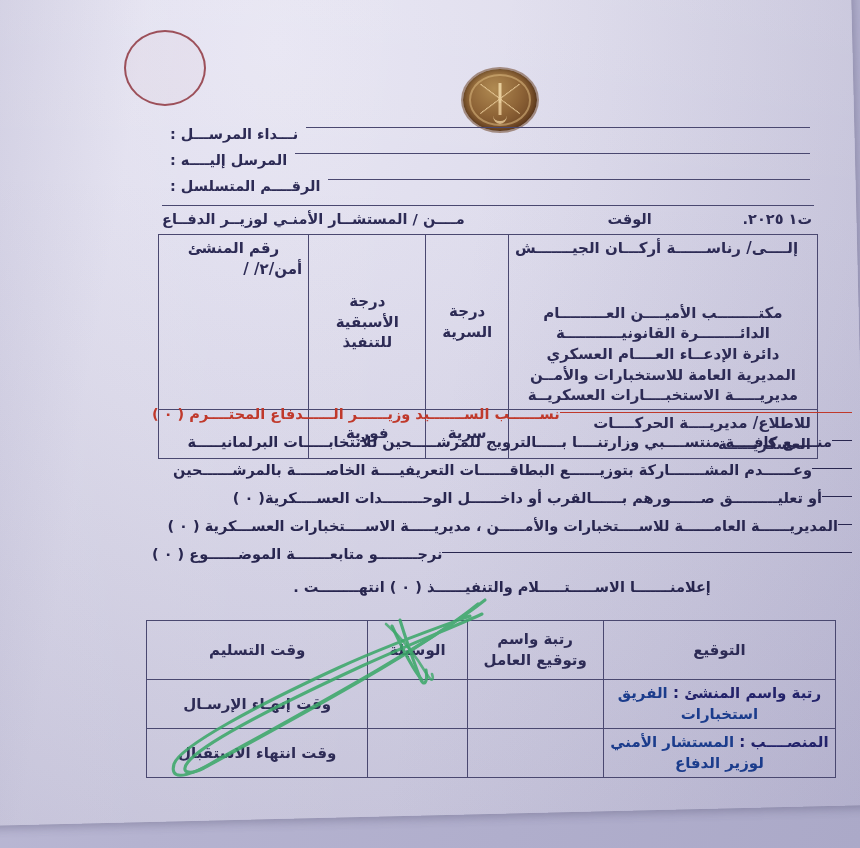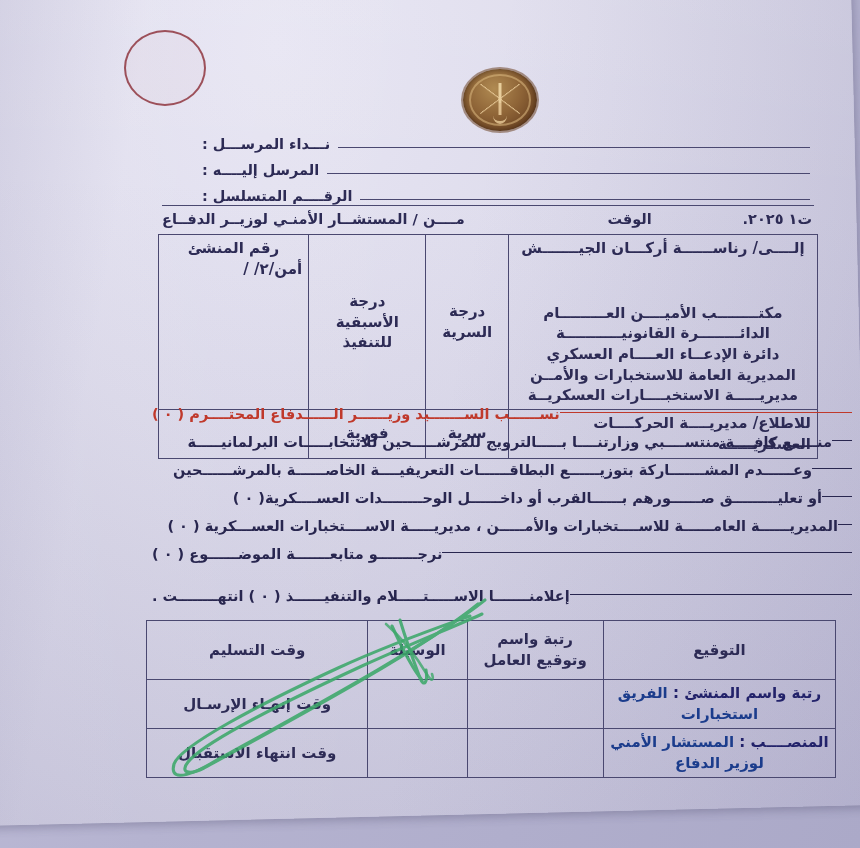--- a/index.html
+++ b/index.html
@@ -81,21 +81,21 @@
   
   #stamp{
     left:54px; top:-34px; width:78px; height:72px;
     border:2.2px solid rgba(128,24,32,0.72);
     border-radius:50%;
     background:rgba(150,40,48,0.025);
   }
 
   
   .hdr-line{
-    height:26px; display:flex; align-items:flex-end;margin-left:32px;
+    height:26px; display:flex; 
   }
   .hdr-label{
     font-size:14.5px;font-weight:bold;color:#2d2b55;white-space:nowrap;
     letter-spacing:0.2px;
   }
   .hdr-rule{
     flex:1;border-bottom:1.4px solid #4a4870;margin:0 0 4px 8px;height:1px;
   }
 
   
@@ -181,21 +181,21 @@
         <div style="flex:1.1 1 auto;"></div>
         <div class="strip-text" style="flex:0 0 auto;">مــــن / المستشــار الأمنـي لوزيــر الدفــاع</div>
       </div>
     </div>
 
     <div class="abs" style="left:88px;top:170px;">
       <table class="doc" style="width:660px;">
         <tbody>
             <tr>
           <td style="width:320px;height:108px;">
-            <div style="text-align:center;">إلــــى/ رناســــــة أركـــان الجيـــــــش</div>
+            <div style="text-align:left;">إلــــى/ رناســــــة أركـــان الجيـــــــش</div>
             <div style="text-align:center;margin-top:44px;">مكتــــــــب الأميــــن العـــــــــام</div>
             <div style="text-align:center;">الدائــــــــرة القانونيـــــــــــة</div>
             <div style="text-align:center;">دائرة الإدعــاء العــــام العسكري</div>
             <div style="text-align:center;">المديرية العامة للاستخبارات والأمــن</div>
             <div style="text-align:center;">مديريـــــة الاستخبــــارات العسكريــة</div>
           </td>
           <td style="width:72px;" class="ctr">
             <span>درجة السرية</span>
           </td>
           <td style="width:110px;" class="ctr">
@@ -243,21 +243,21 @@
       <div class="body-line" style="top:112px;">
         <div class="grow" style="max-width:14px;"></div>
         <div class="txt">المديريــــــة العامــــــة للاســــتخبارات والأمـــــن ، مديريـــــة الاســــتخبارات العســـكرية ( ٠ )</div>
       </div>
 
       <div class="body-line" style="top:140px;">
         <div class="grow"></div>
         <div class="txt">نرجــــــــو متابعـــــــة الموضــــــوع ( ٠ )</div>
       </div>
 
-      <div class="body-line" style="top:182px;">
+      <div class="body-line" style="top:168px;flex-direction:column;">
         <div class="grow"></div>
         <div class="txt">إعلامنـــــــا الاســـــتـــــلام والتنفيــــــذ ( ٠ ) انتهــــــــت .</div>
       </div>
     </div>
 
     <div class="abs" style="left:76px;top:556px;">
       <table class="doc" style="width:690px;">
         <tbody>
             <tr>
           <td style="width:200px;height:52px;" class="ctr">

